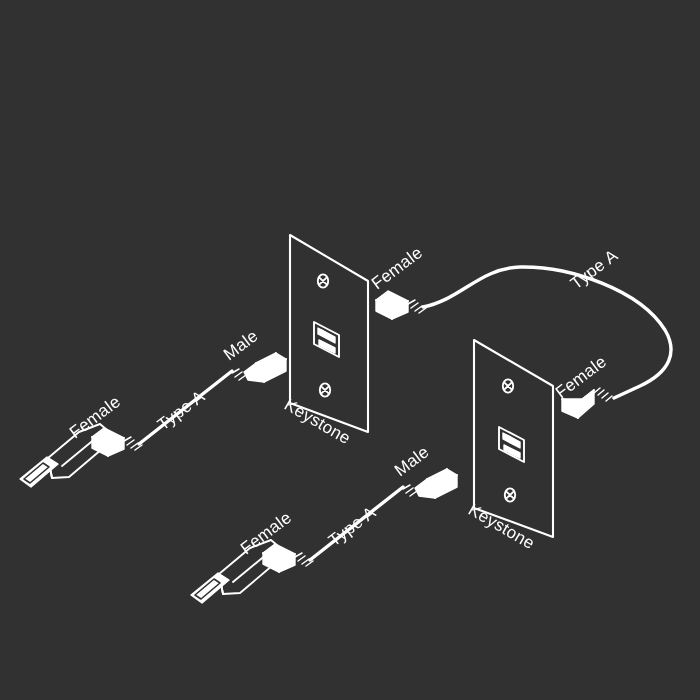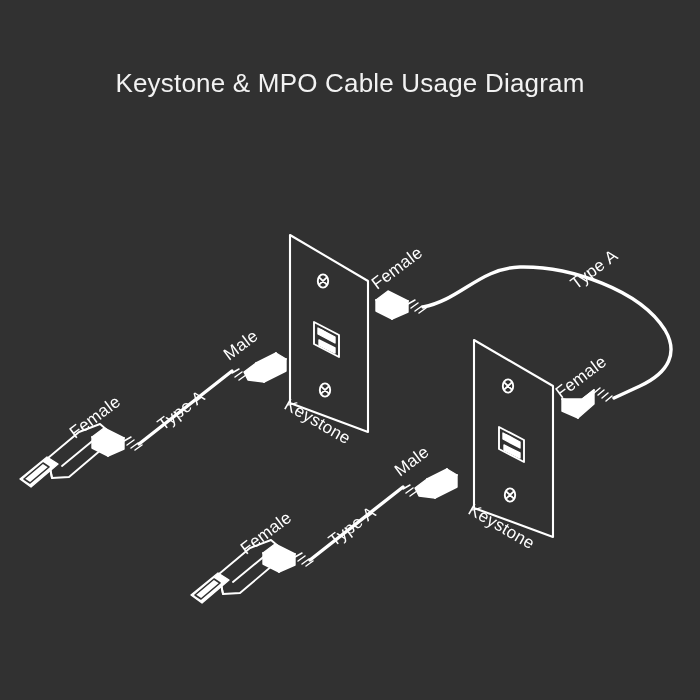--- a/index.html
+++ b/index.html
@@ -54,21 +54,20 @@
   .cable-thick { stroke-width: 3.4; }
   .conn { stroke-width: 1.9; }
   .fillw { fill: #ffffff; stroke: #ffffff; stroke-width: 1.4; stroke-linejoin: round; }
   .ribs { stroke-width: 1.5; }
 </style>
 </head>
 <body>
 
 <div id="canvas" style="background: rgb(49, 49, 49);">
 
-  <div class="title">Keystone &amp; MPO Cable Usage Diagram</div>
 
   <svg id="diagram" viewBox="0 0 700 700">
 
     <g>
       <path class="stroke plate-edge" d="M 290 235 L 368 281 L 368 432 L 290 403 Z"></path>
 
       <g>
         <ellipse class="stroke conn" cx="323" cy="281" rx="5.2" ry="6.6"></ellipse>
         <path class="stroke conn" d="M 319.4 277.6 L 326.6 284.4 M 326.6 277.6 L 319.4 284.4"></path>
       </g>

